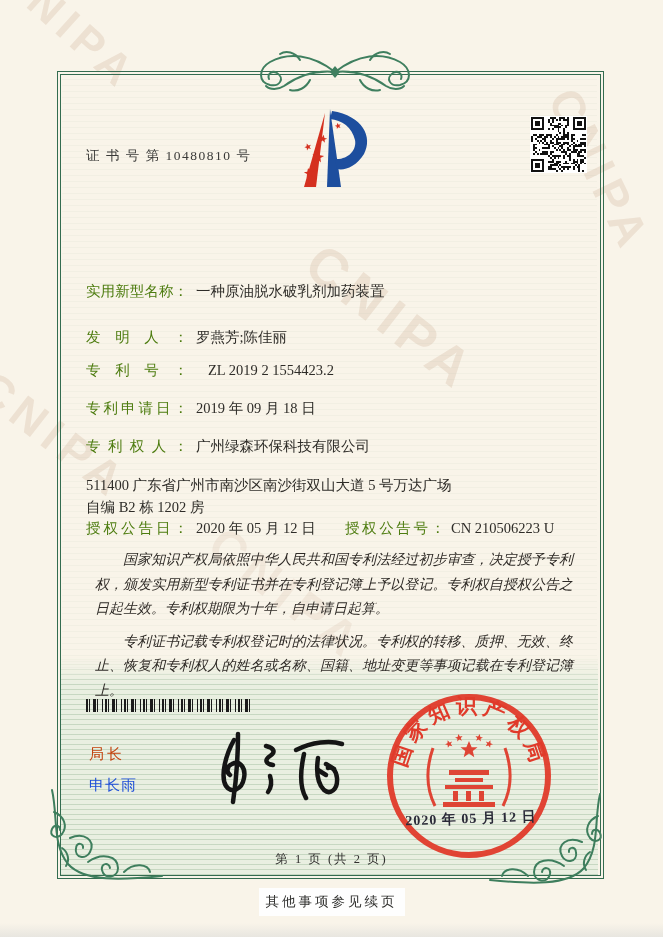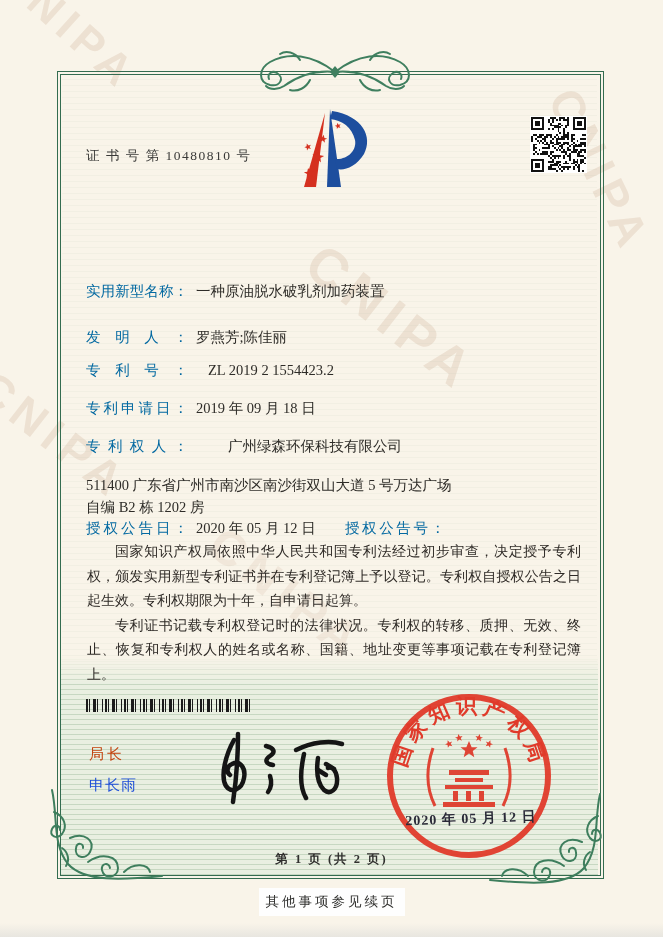--- a/index.html
+++ b/index.html
@@ -38,48 +38,48 @@
 
   .qr{position:absolute; left:530px; top:116px; width:55px; height:55px; background:#fff; padding:1px;}
   .qr svg{display:block; width:100%; height:100%;}
 
   .logo{position:absolute; left:275px; top:103px; width:102px; height:90px;}
 
   .title{position:absolute; top:194px; left:0; right:0; text-align:center;
     font-size:34px; font-weight:700; letter-spacing:10px; text-indent:10px; color:#211e1b;}
 
   .field-row{position:absolute; left:86px; width:498px; font-size:14.5px; display:flex; line-height:22px;}
-  .field-label{flex:0 0 102px; margin-right:8px; text-align:justify; text-align-last:justify; color:#0369a1;}
+  .field-label{flex:0 0 102px; margin-right:8px; text-align:justify; text-align-last:justify; color:#4d7c0f;}
   .field-value{flex:1;}
-  .r1{top:280px;} .r2{top:326px;} .r3{top:359px;gap:12px;} .r4{top:397px;} .r5{top:435px;gap:32px;} .r6{top:474px;} .r7{top:517px;}
+  .r1{top:280px;} .r2{top:326px;} .r3{top:359px;gap:12px;} .r4{top:397px;} .r5{top:435px;} .r6{top:474px;} .r7{top:517px;}
   .grant-no{position:absolute; left:345px; top:517px; width:240px; font-size:14.5px; display:flex; line-height:22px;}
   .grant-no .field-label{flex:0 0 100px; margin-right:6px;}
 
   .body-text{position:absolute; left:87px; top:540px; width:494px;
     font-size:14px; line-height:24.5px; text-align:justify; color:#2e2a26;}
-  .body-text p{margin:0; text-indent:2em;}
+  .body-text p{margin:8px; text-indent:2em;font-style:italic;}
 
   .barcode{position:absolute; left:86px; top:699px; width:166px; height:13px;
     background:
       repeating-linear-gradient(90deg,#1b1b1b 0 2px,transparent 2px 3px,#1b1b1b 3px 4px,transparent 4px 7px,
         #1b1b1b 7px 10px,transparent 10px 11px,#1b1b1b 11px 12px,transparent 12px 16px,
         #1b1b1b 16px 17px,transparent 17px 19px);}
 
   .director-title{position:absolute; left:89px; top:745px; font-size:15px; letter-spacing:3px;
     font-family:"Liberation Sans","DejaVu Sans",sans-serif; color:#c2410c;}
   .director-name{position:absolute; left:89px; top:776px; font-size:15px; letter-spacing:1px;
     font-family:"Liberation Sans","DejaVu Sans",sans-serif; color:#1d4ed8;}
   .signature{position:absolute; left:200px; top:728px; width:160px; height:80px;}
 
   .seal{position:absolute; left:385px; top:692px; width:168px; height:168px;}
   .seal-date{position:absolute; left:396px; top:810px; width:150px; text-align:center;
     font-size:14px; color:#2a2a38; letter-spacing:1px; transform:rotate(-2deg); font-weight:600;}
 
   .page-num{position:absolute; top:851px; left:0; right:0; text-align:center;
-    font-size:12.5px; letter-spacing:2px; color:#30302e;font-weight:bold;}
+    font-size:12.5px; letter-spacing:2px; color:#30302e;}
   .footer-note{position:absolute; top:888px; left:50%; transform:translateX(-50%);
     background:#fefefe; padding:5px 7px; font-size:13.5px; letter-spacing:3px; color:#2f2f2d;}
 
   .ornament{position:absolute; pointer-events:none;}
   .orn-top{left:240px; top:42px; width:190px; height:58px;}
   .orn-bl{left:44px; top:786px; width:122px; height:98px;}
   .orn-br{left:486px; top:790px; width:122px; height:98px; transform:scaleX(-1);}
 </style>
 </head>
 <body>
@@ -459,20 +459,21 @@
       <div>511400 广东省广州市南沙区南沙街双山大道 5 号万达广场</div>
       <div>自编 B2 栋 1202 房</div>
     </span>
   </div>
   <div class="field-row r7">
     <span class="field-label">授权公告日：</span>
     <span class="field-value">2020 年 05 月 12 日</span>
   </div>
   <div class="grant-no">
     <span class="field-label">授权公告号：</span>
+    <span class="field-value">CN 210506223 U</span>
   </div>
 
   <div class="body-text">
     <p>国家知识产权局依照中华人民共和国专利法经过初步审查，决定授予专利权，颁发实用新型专利证书并在专利登记簿上予以登记。专利权自授权公告之日起生效。专利权期限为十年，自申请日起算。</p>
     <p>专利证书记载专利权登记时的法律状况。专利权的转移、质押、无效、终止、恢复和专利权人的姓名或名称、国籍、地址变更等事项记载在专利登记簿上。</p>
   </div>
 
   <div class="barcode"></div>
 
   <div class="director-title">局长</div>

